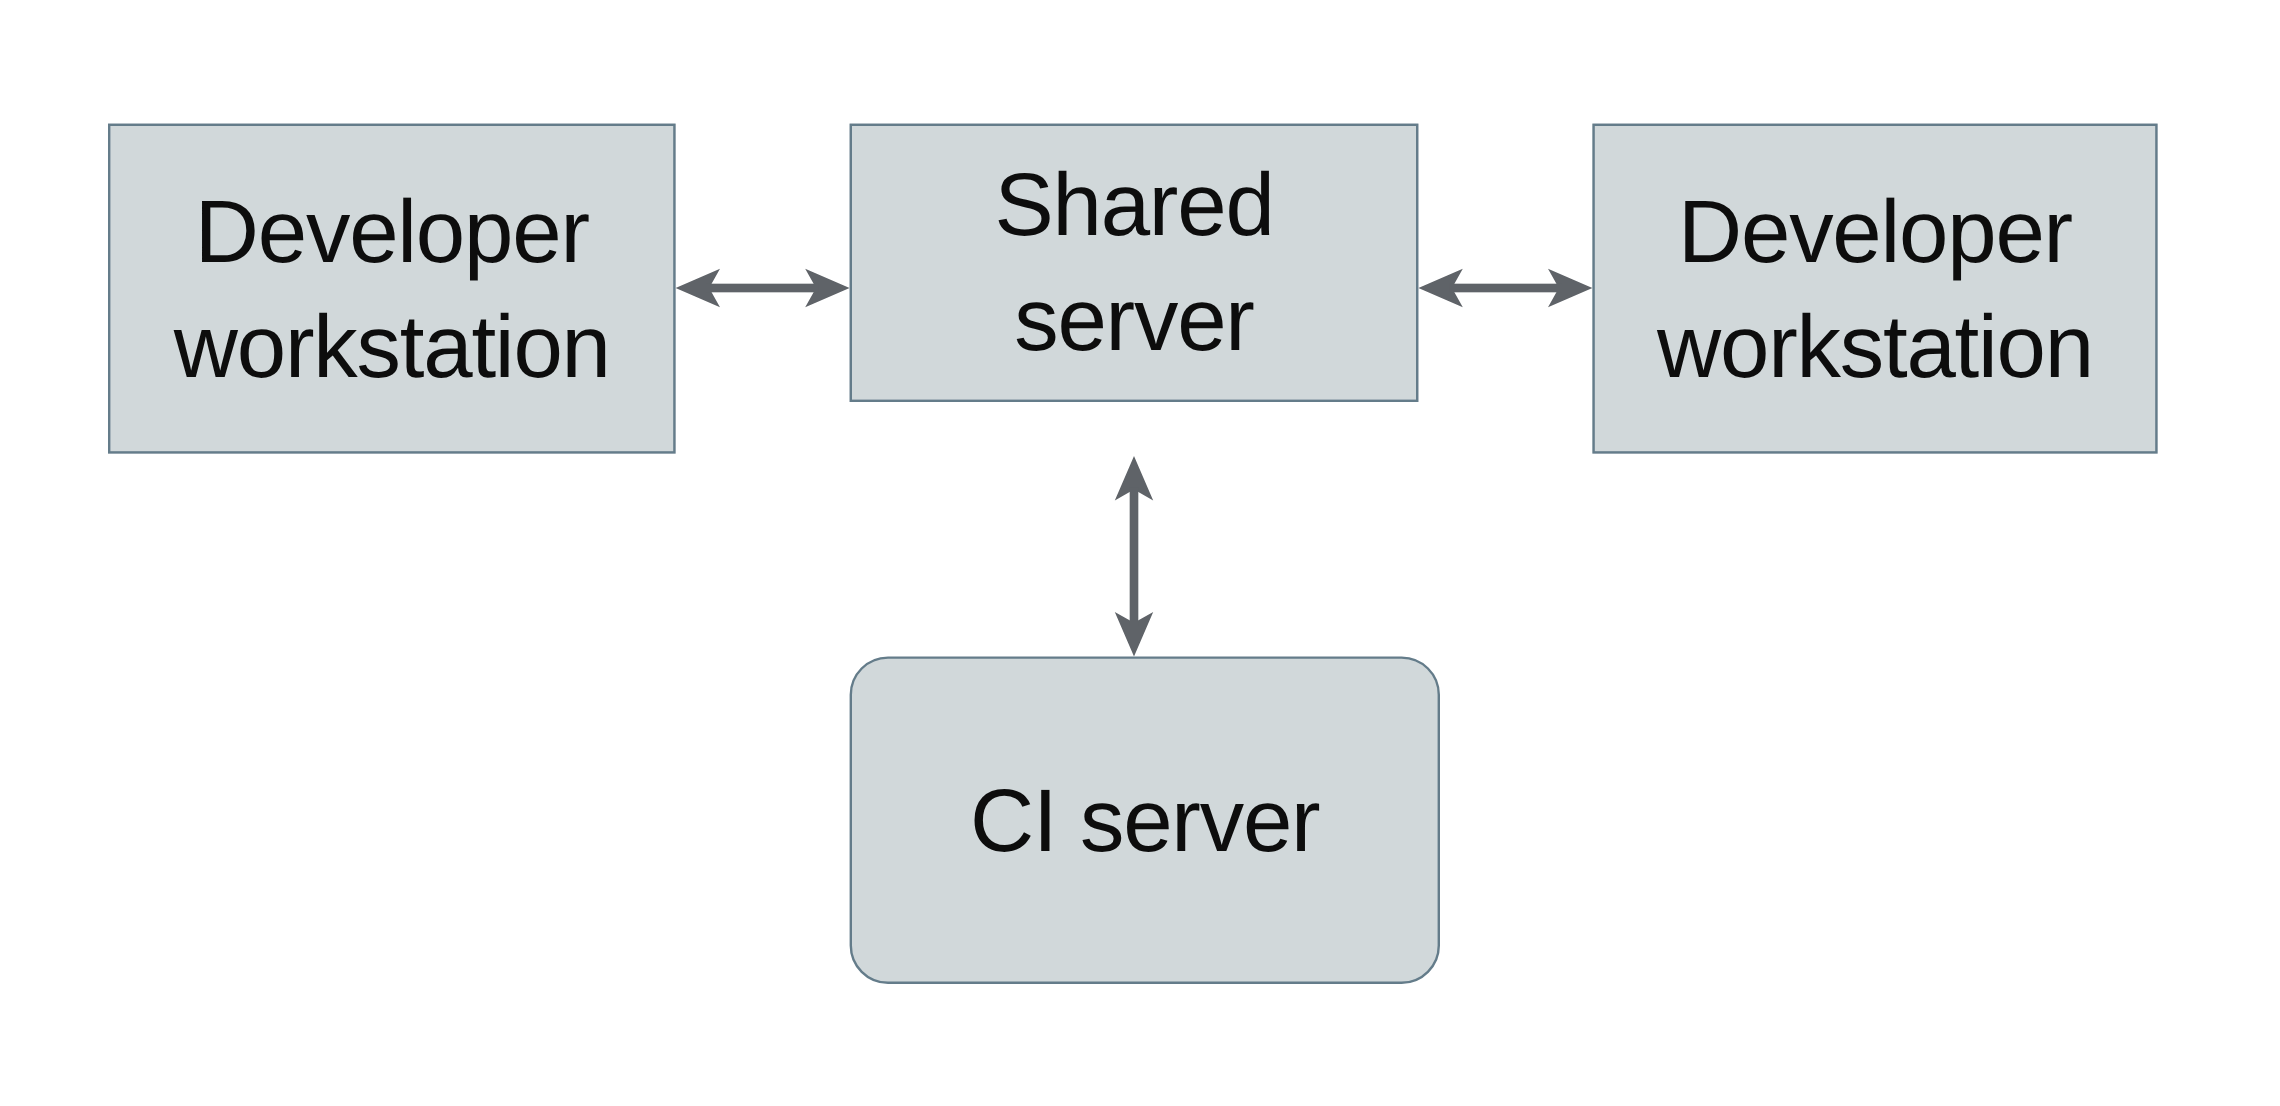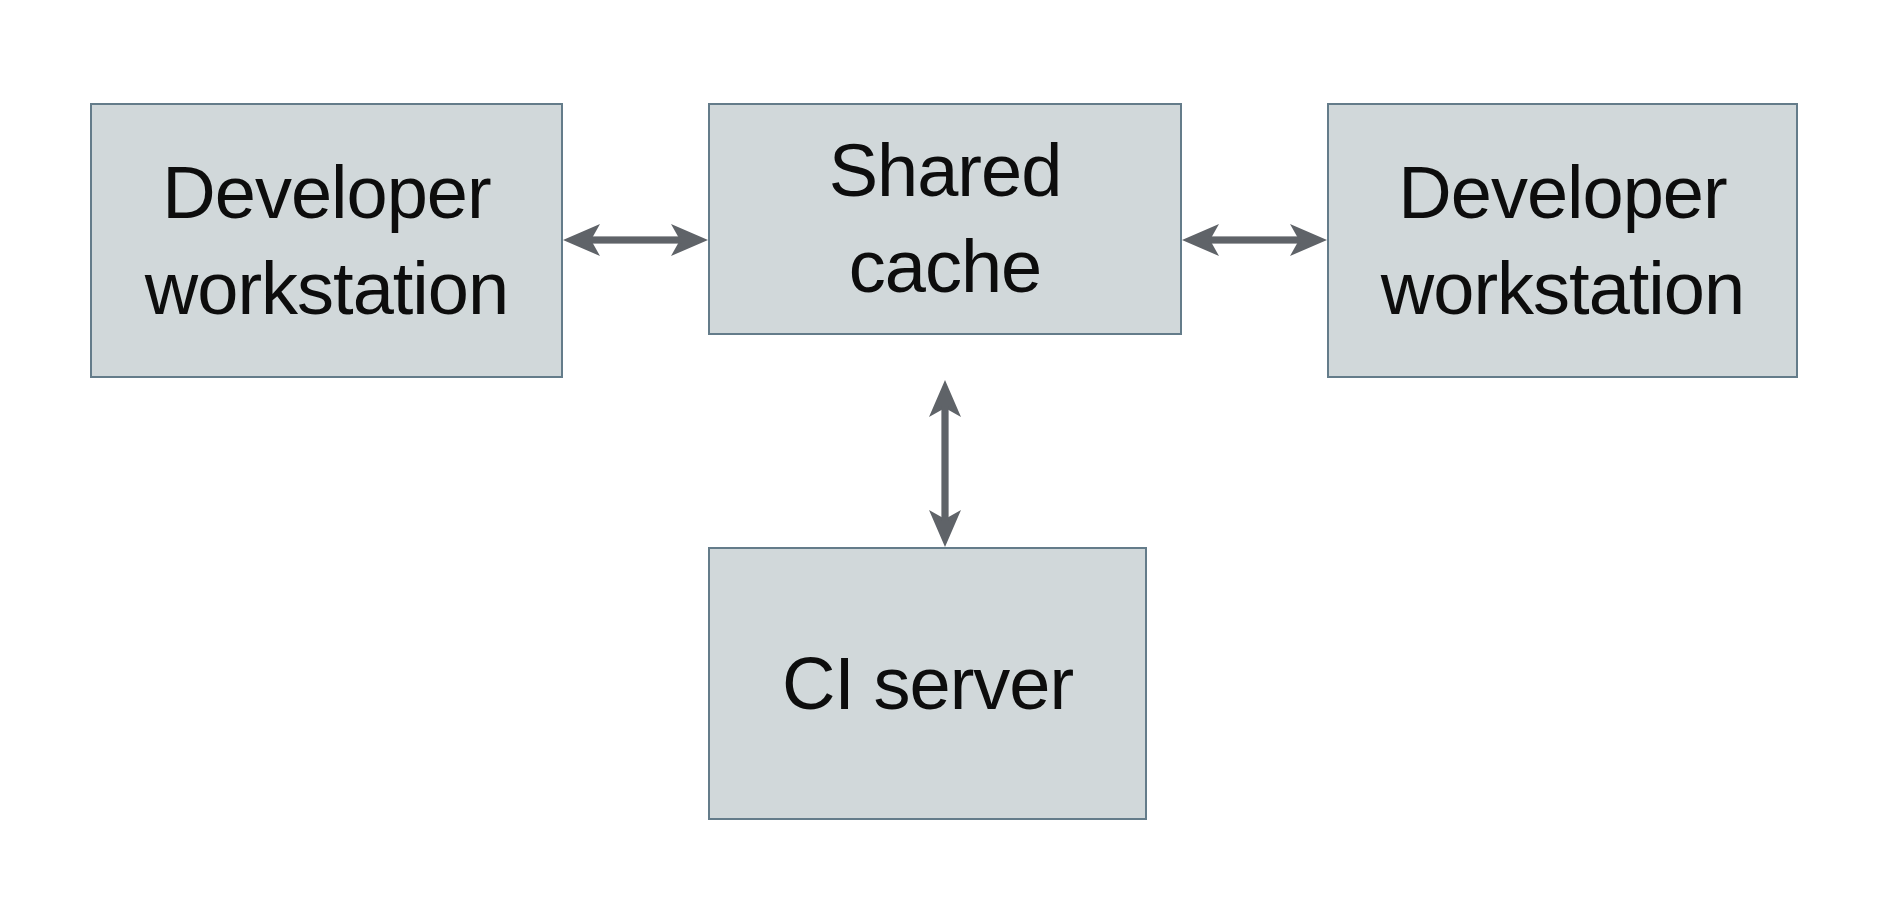--- a/index.html
+++ b/index.html
@@ -32,40 +32,40 @@
     text-align: center;
     color: var(--text);
     font-size: 74px;
     line-height: 96px;
     letter-spacing: -1px;
   }
   .node .line { display: block; white-space: nowrap; }
   #node-dev-left   { left: 90px;   top: 103px; width: 473px; height: 275px; }
   #node-cache      { left: 708px;  top: 103px; width: 474px; height: 232px; }
   #node-dev-right  { left: 1327px; top: 103px; width: 471px; height: 275px; }
-  #node-ci         { left: 708px;  top: 547px; width: 439px; height: 273px; }
+  #node-ci         { left: 708px;  top: 547px; width: 492px; height: 273px; border-radius: 32px; }
   .edge { position: absolute; color: var(--arrow); }
   #edge-left   { left: 563px;  top: 222px; width: 145px; height: 36px; }
   #edge-right  { left: 1182px; top: 222px; width: 145px; height: 36px; }
   #edge-down   { left: 927px;  top: 380px; width: 36px;  height: 167px; }
   .edge svg { display: block; width: 100%; height: 100%; }
 </style>
 </head>
 <body>
 
 <div class="canvas">
 
   <div class="node" id="node-dev-left">
     <span class="line">Developer</span>
     <span class="line">workstation</span>
   </div>
 
   <div class="node" id="node-cache">
     <span class="line">Shared</span>
-    <span class="line">cache</span>
+    <span class="line">server</span>
   </div>
 
   <div class="node" id="node-dev-right">
     <span class="line">Developer</span>
     <span class="line">workstation</span>
   </div>
 
   <div class="node" id="node-ci">
     <span class="line">CI server</span>
   </div>

